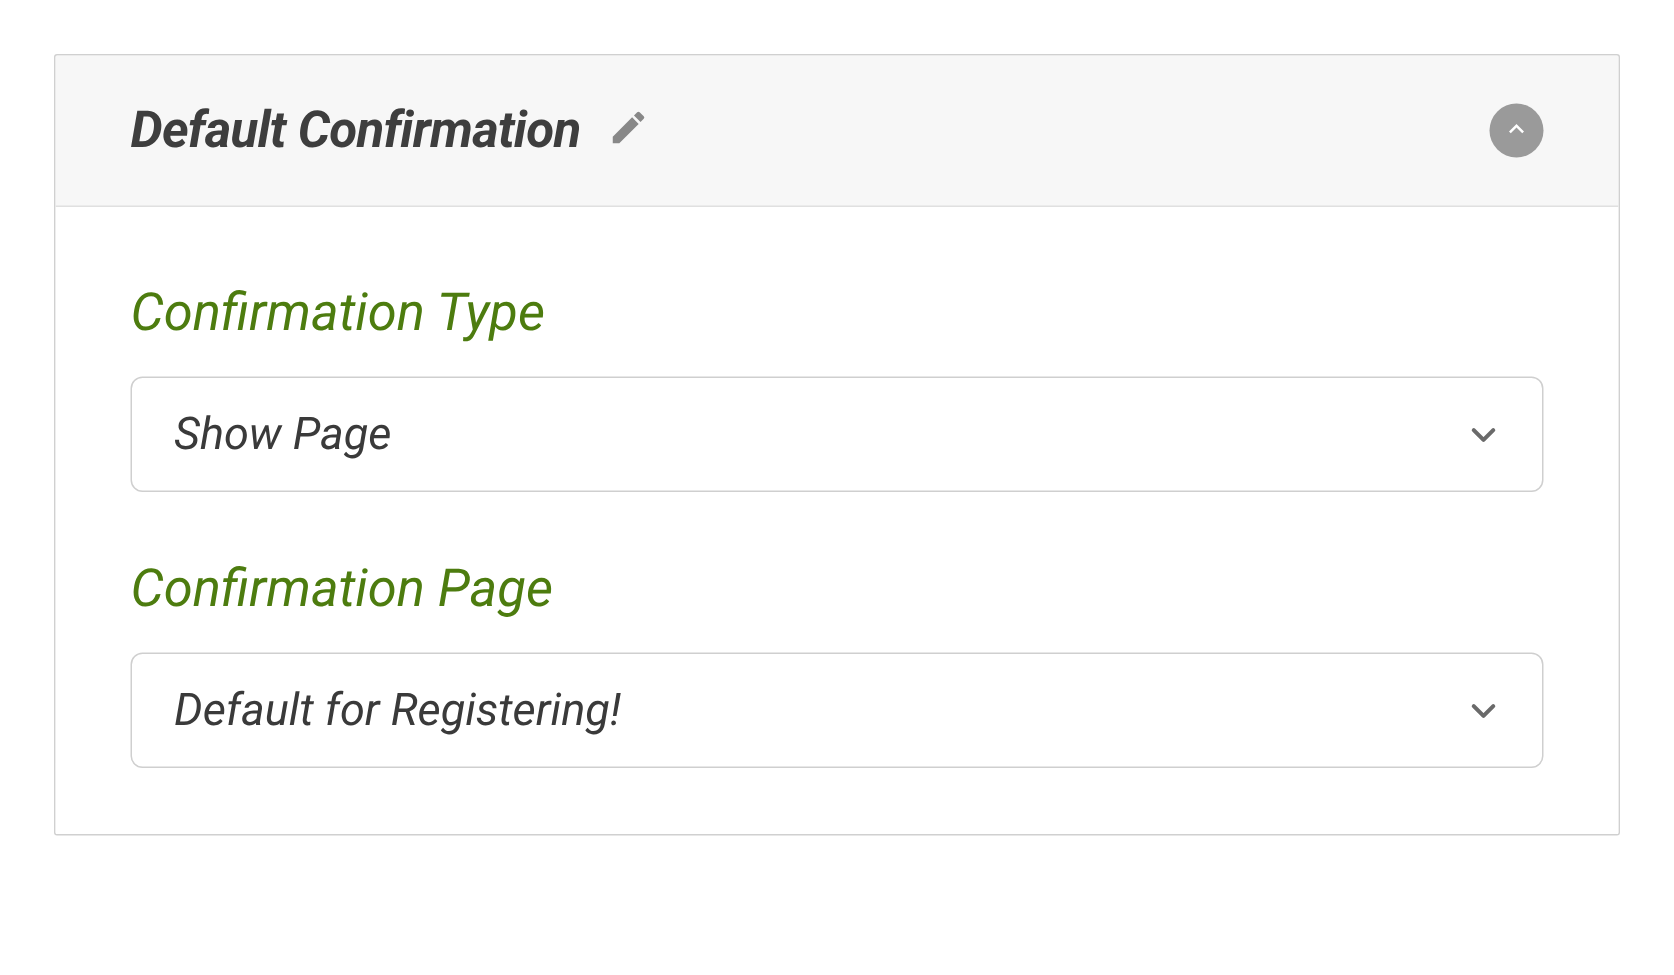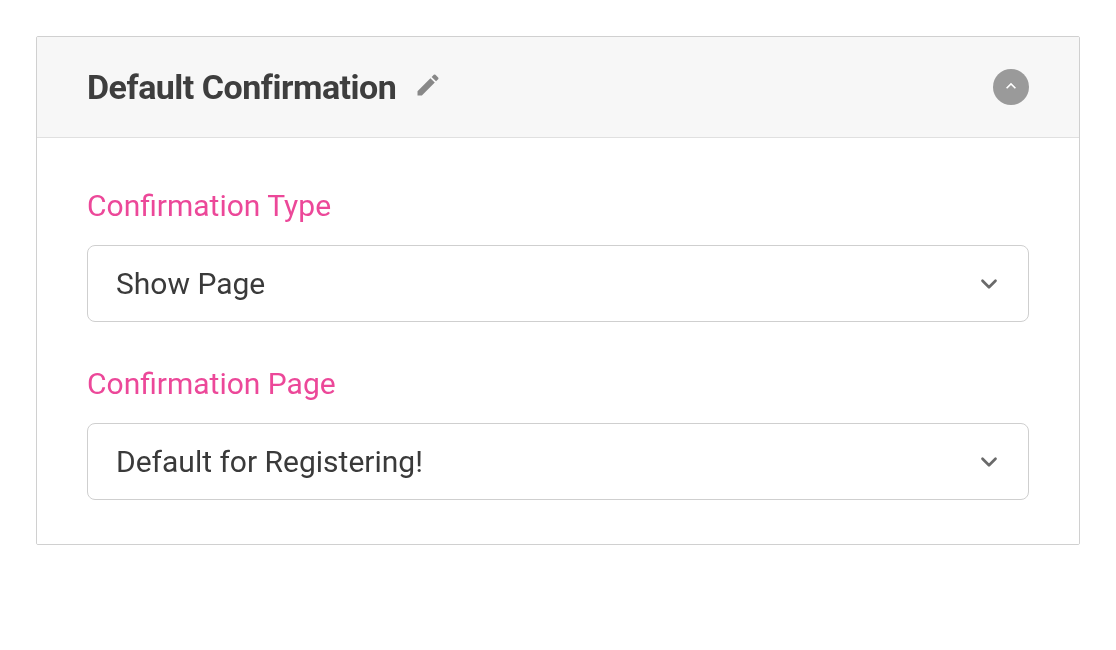--- a/index.html
+++ b/index.html
@@ -9,20 +9,21 @@
     }
     body {
       font-family: -apple-system, BlinkMacSystemFont, "Segoe UI", Roboto, Helvetica, Arial, sans-serif;
       background: #ffffff;
       padding: 36px;
     }
     .panel {
       border: 1px solid #d0d0d0;
       border-radius: 2px;
       overflow: hidden;
+      font-style: italic;
     }
     .panel-header {
       background: #f7f7f7;
       border-bottom: 1px solid #e0e0e0;
       padding: 30px 50px;
       display: flex;
       align-items: center;
       justify-content: space-between;
     }
     .panel-header-left {
@@ -63,22 +64,22 @@
       background: #ffffff;
     }
     .field {
       margin-bottom: 44px;
     }
     .field:last-child {
       margin-bottom: 0;
       margin-top: 40px;
     }
     .field-label {
-      font-size: 30px;
-      color: #ec4899;
+      font-size: 35px;
+      color: #4d7c0f;
       font-weight: 400;
       margin-bottom: 22px;
       display: block;
     }
     .select-box {
       position: relative;
       width: 100%;
       border: 1px solid #cfcfcf;
       border-radius: 8px;
       background: #ffffff;

